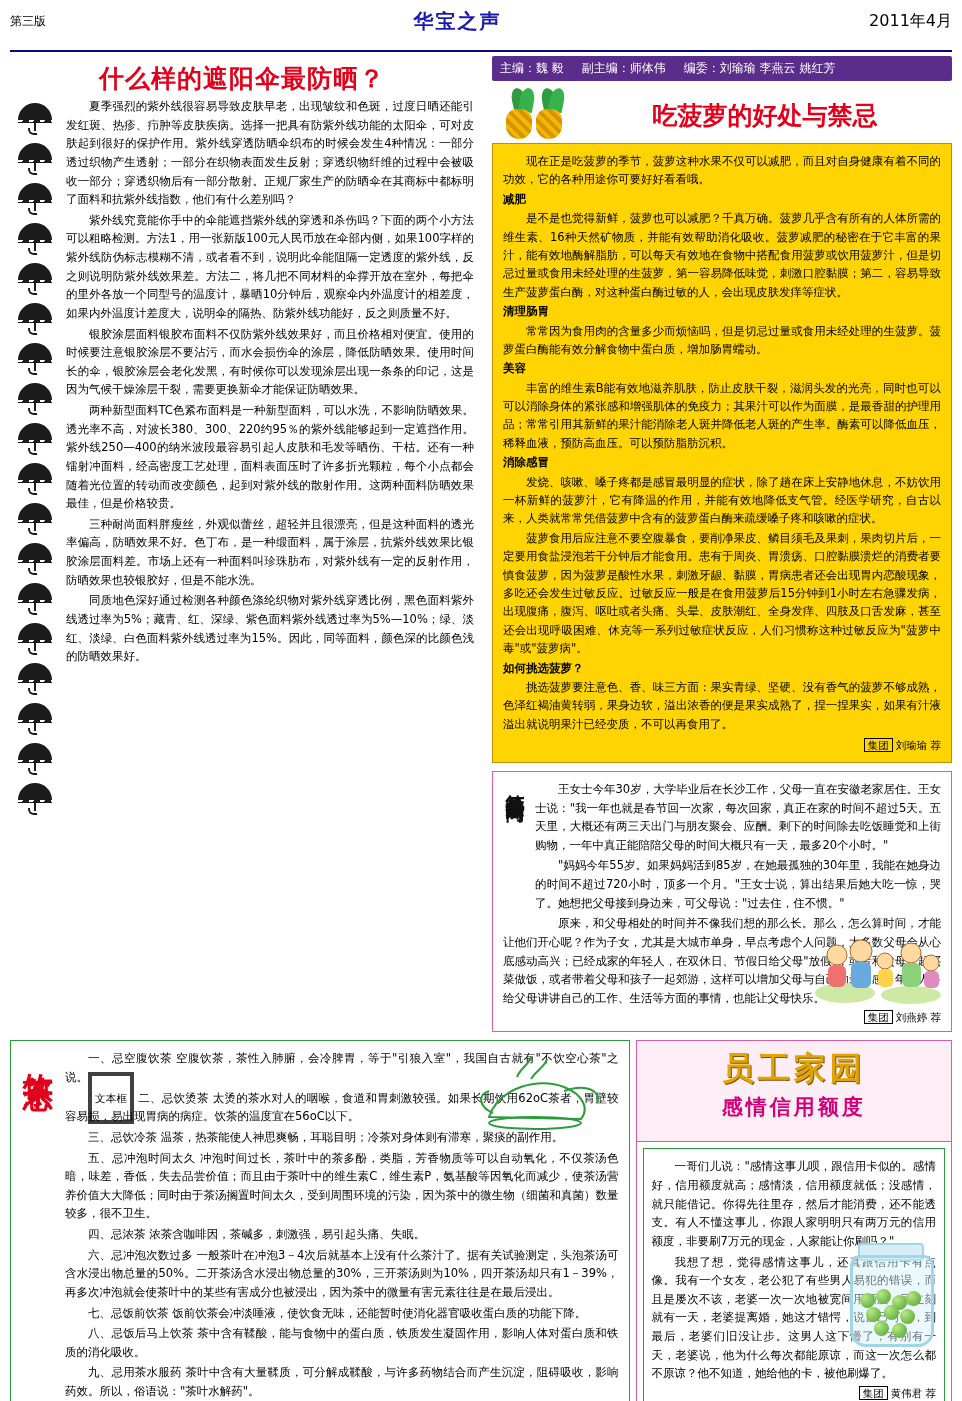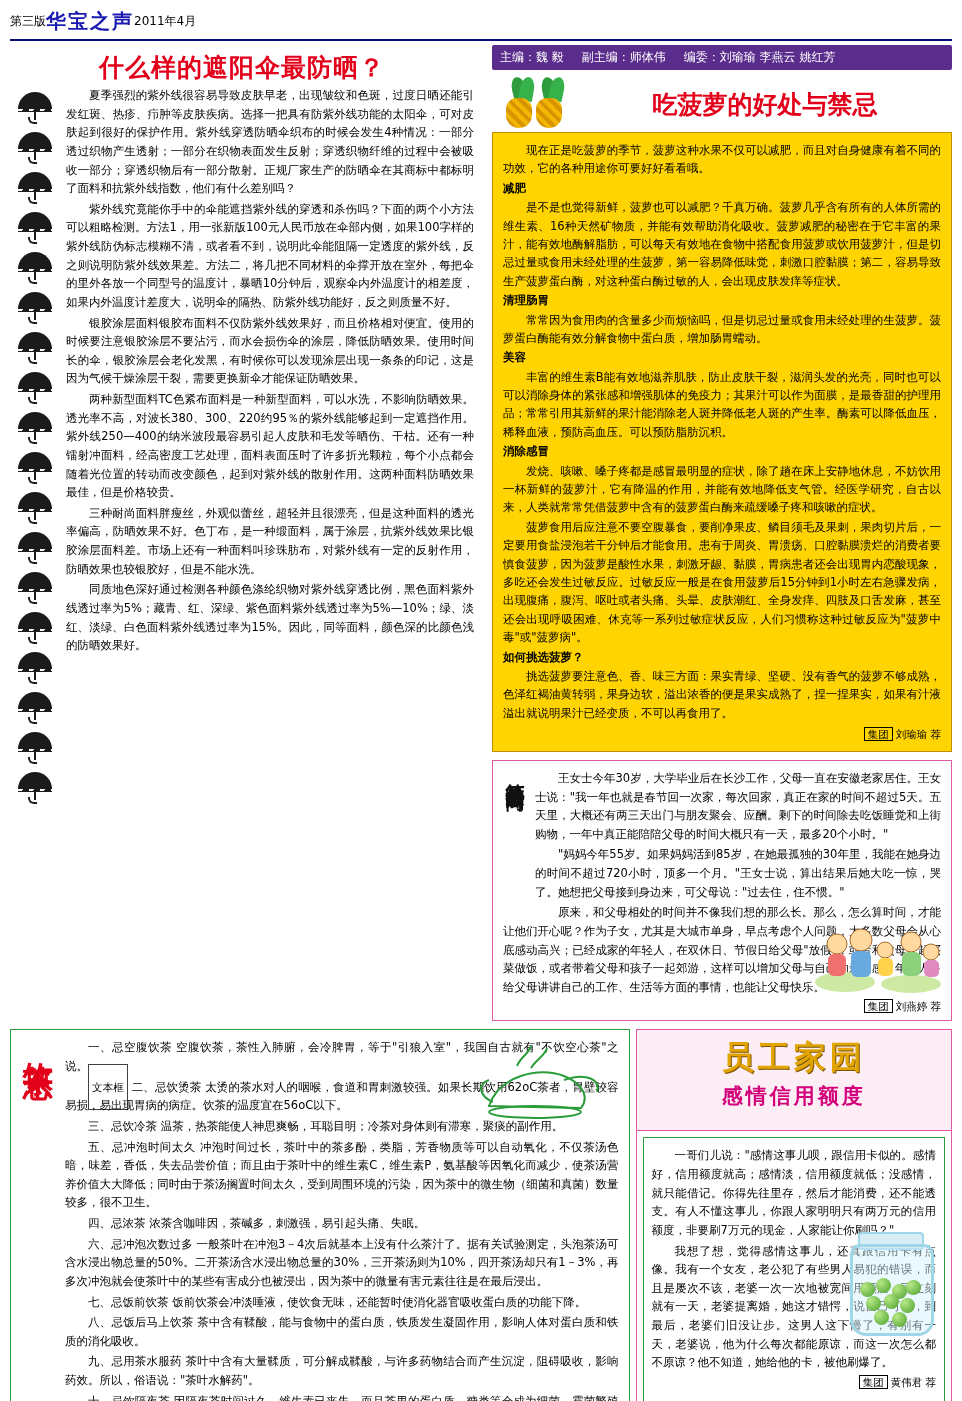--- a/index.html
+++ b/index.html
@@ -7,26 +7,26 @@
     width:962px;height:1401px;
     background:#ffffff;
     font-family:"DejaVu Sans","Liberation Sans",sans-serif;
     color:#000;
     position:relative;
     overflow:hidden;
   }
   .page{position:relative;width:962px;height:1401px;box-sizing:border-box;padding:8px 10px;}
 
   
-  .masthead{display:flex;align-items:center;justify-content:flex-start;
-    border-bottom:2px solid #0a0a7a;padding-bottom:4px;margin-bottom:4px;}
+  .masthead{display:flex;align-items:center;justify-content:space-between;
+    border-bottom:2px solid #0a0a7a;padding-bottom:15px;margin-bottom:4px;}
   .masthead .edition{font-size:12px;color:#000;}
   .masthead .logo{font-size:20px;font-weight:bold;color:#1a1ab0;letter-spacing:2px;
     font-family:"DejaVu Serif","Liberation Serif",serif;}
-  .masthead .date{font-size:12px;}
+  .masthead .date{font-size:16px;}
 
   
   .top{display:flex;gap:18px;}
   .col-left{width:470px;}
   .col-right{width:466px;}
 
   
   .headline-red{
     text-align:center;font-size:25px;font-weight:bold;color:#e2001a;
     font-family:"DejaVu Serif","Liberation Serif",serif;
@@ -101,21 +101,21 @@
   .bl{width:612px;border:1px solid #2a9d3a;padding:8px 10px;position:relative;}
   .br{width:322px;border:1px solid #e05aa0;padding:0;position:relative;background:#fff;}
 
   .tea-vtitle{
     position:absolute;left:6px;top:8px;writing-mode:vertical-rl;text-orientation:upright;
     font-size:30px;color:#e2001a;font-weight:bold;letter-spacing:3px;
     font-family:"DejaVu Serif","Liberation Serif",serif;
   }
   .tea-body{margin-left:44px;font-size:11.5px;line-height:1.62;text-align:justify;}
   .tea-body p{margin:0 0 2px 0;text-indent:2em;}
-  .textbox-label{border:1px solid #404040;font-size:10.5px;padding:16px 3px;}
+  .textbox-label{border:4px solid #404040;font-size:10.5px;padding:16px 3px;}
   .teapot{position:absolute;right:10px;top:6px;width:150px;height:86px;}
 
   
   .eh-banner{
     background:#fdeef6;border-bottom:1px solid #e05aa0;padding:6px 0 20px 0;text-align:center;
   }
   .eh-title{font-size:32px;font-weight:bold;color:#e2a400;
     font-family:"DejaVu Serif","Liberation Serif",serif;letter-spacing:4px;
     text-shadow:1px 1px 0 #7a5200;}
   .eh-sub{font-size:21px;font-weight:bold;color:#d2007a;letter-spacing:3px;
@@ -336,21 +336,21 @@
           <path d="M62 32 C68 22 76 20 78 12" fill="none" stroke="#2a9d3a" stroke-width="2"></path>
           <ellipse cx="66" cy="76" rx="46" ry="6" fill="none" stroke="#2a9d3a" stroke-width="2"></ellipse>
         </svg>
       </div>
       <div class="tea-body">
         <p>一、忌空腹饮茶  空腹饮茶，茶性入肺腑，会冷脾胃，等于"引狼入室"，我国自古就有"不饮空心茶"之说。</p>
         <p><span class="textbox-label">文本框</span> <span>二、忌饮烫茶  太烫的茶水对人的咽喉，食道和胃刺激较强。如果长期饮用62oC茶者，胃壁较容易损，易出现胃病的病症。饮茶的温度宜在56oC以下。</span></p>
         <p>三、忌饮冷茶  温茶，热茶能使人神思爽畅，耳聪目明；冷茶对身体则有滞寒，聚痰的副作用。</p>
         <p>五、忌冲泡时间太久  冲泡时间过长，茶叶中的茶多酚，类脂，芳香物质等可以自动氧化，不仅茶汤色暗，味差，香低，失去品尝价值；而且由于茶叶中的维生素C，维生素P，氨基酸等因氧化而减少，使茶汤营养价值大大降低；同时由于茶汤搁置时间太久，受到周围环境的污染，因为茶中的微生物（细菌和真菌）数量较多，很不卫生。</p>
         <p>四、忌浓茶  浓茶含咖啡因，茶碱多，刺激强，易引起头痛、失眠。</p>
-        <p>六、忌冲泡次数过多  一般茶叶在冲泡3－4次后就基本上没有什么茶汁了。据有关试验测定，头泡茶汤可含水浸出物总量的50%。二开茶汤含水浸出物总量的30%，三开茶汤则为10%，四开茶汤却只有1－3%，再多次冲泡就会使茶叶中的某些有害成分也被浸出，因为茶中的微量有害元素往往是在最后浸出。</p>
+        <p>六、忌冲泡次数过多  一般茶叶在冲泡3－4次后就基本上没有什么茶汁了。据有关试验测定，头泡茶汤可含水浸出物总量的50%。二开茶汤含水浸出物总量的30%，三开茶汤则为10%，四开茶汤却只有1－39%，再多次冲泡就会使茶叶中的某些有害成分也被浸出，因为茶中的微量有害元素往往是在最后浸出。</p>
         <p>七、忌饭前饮茶  饭前饮茶会冲淡唾液，使饮食无味，还能暂时使消化器官吸收蛋白质的功能下降。</p>
         <p>八、忌饭后马上饮茶  茶中含有鞣酸，能与食物中的蛋白质，铁质发生凝固作用，影响人体对蛋白质和铁质的消化吸收。</p>
         <p>九、忌用茶水服药  茶叶中含有大量鞣质，可分解成鞣酸，与许多药物结合而产生沉淀，阻碍吸收，影响药效。所以，俗语说："茶叶水解药"。</p>
         <p>十、忌饮隔夜茶  因隔夜茶时间过久，维生素已丧失，而且茶里的蛋白质，糖类等会成为细菌，霉菌繁殖的养料。当然，未变质的隔夜茶在医疗上还是有它的作用的。如：隔夜茶含丰富的酸素，氟素，可以阻止毛细血管出血；如果口腔发炎、舌痛、湿疹、牙龈出血、皮肤出血，疮口脓疾等可用隔夜茶洗；眼睛出现红丝或常流泪，每天早上刷牙前后或吃饭以后，含嗽几口隔夜茶，不仅可以使口气清新，还有固齿的作用，等等。</p>
       </div>
 
     </div>
 
     <div class="br">
       <div class="eh-banner">

